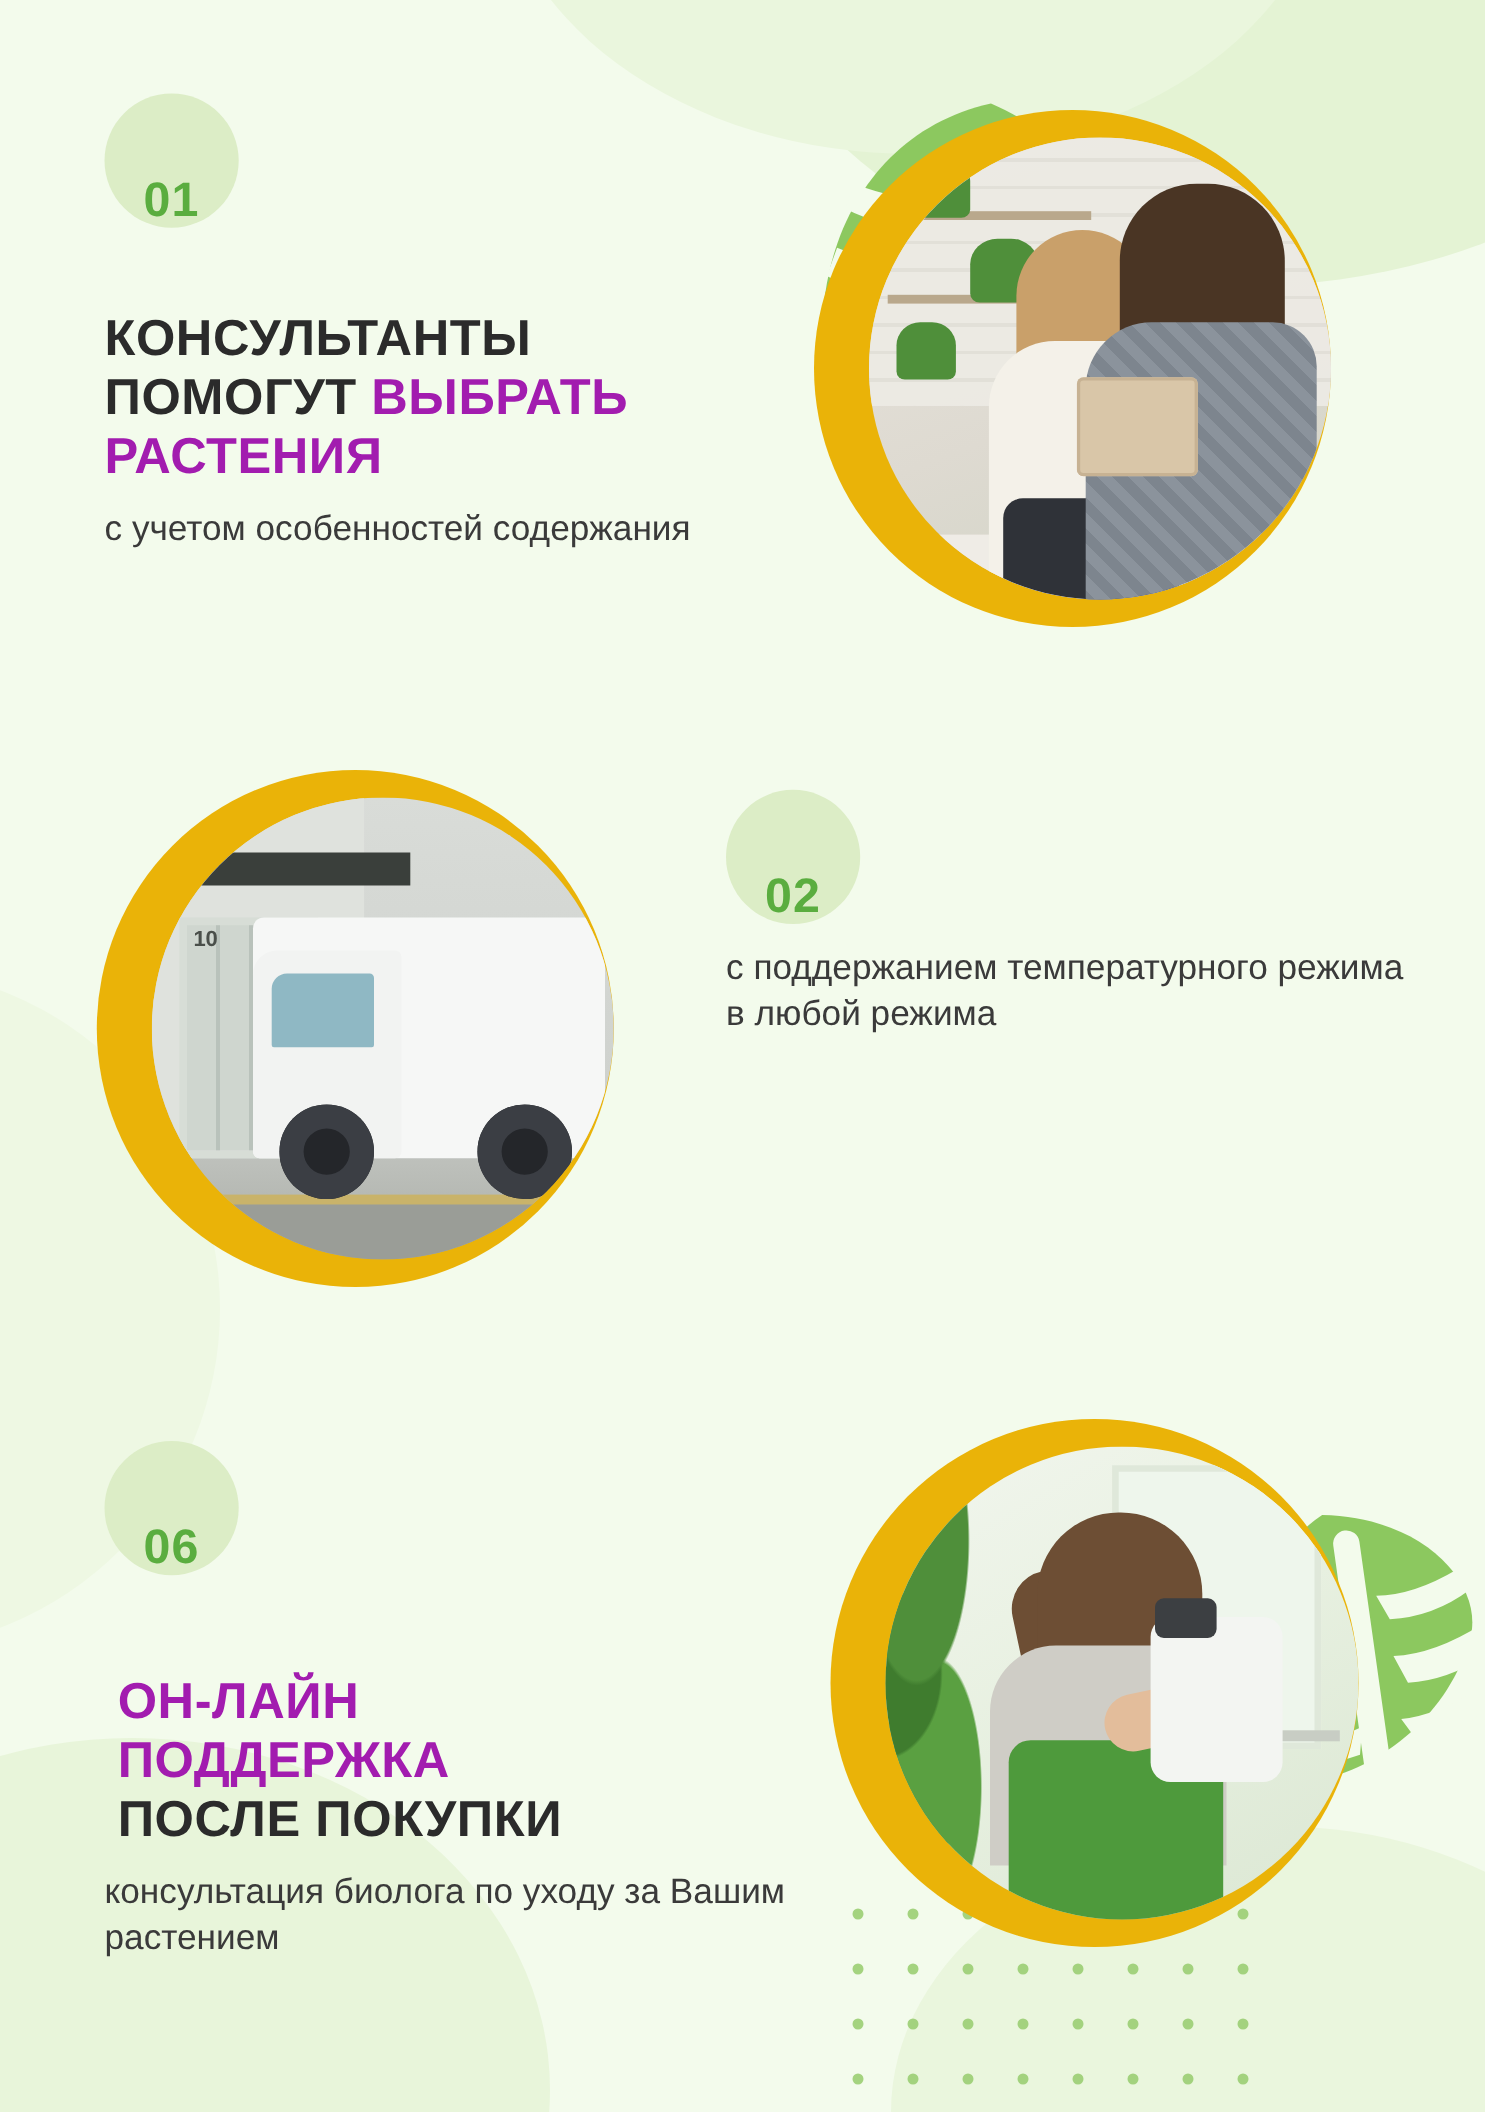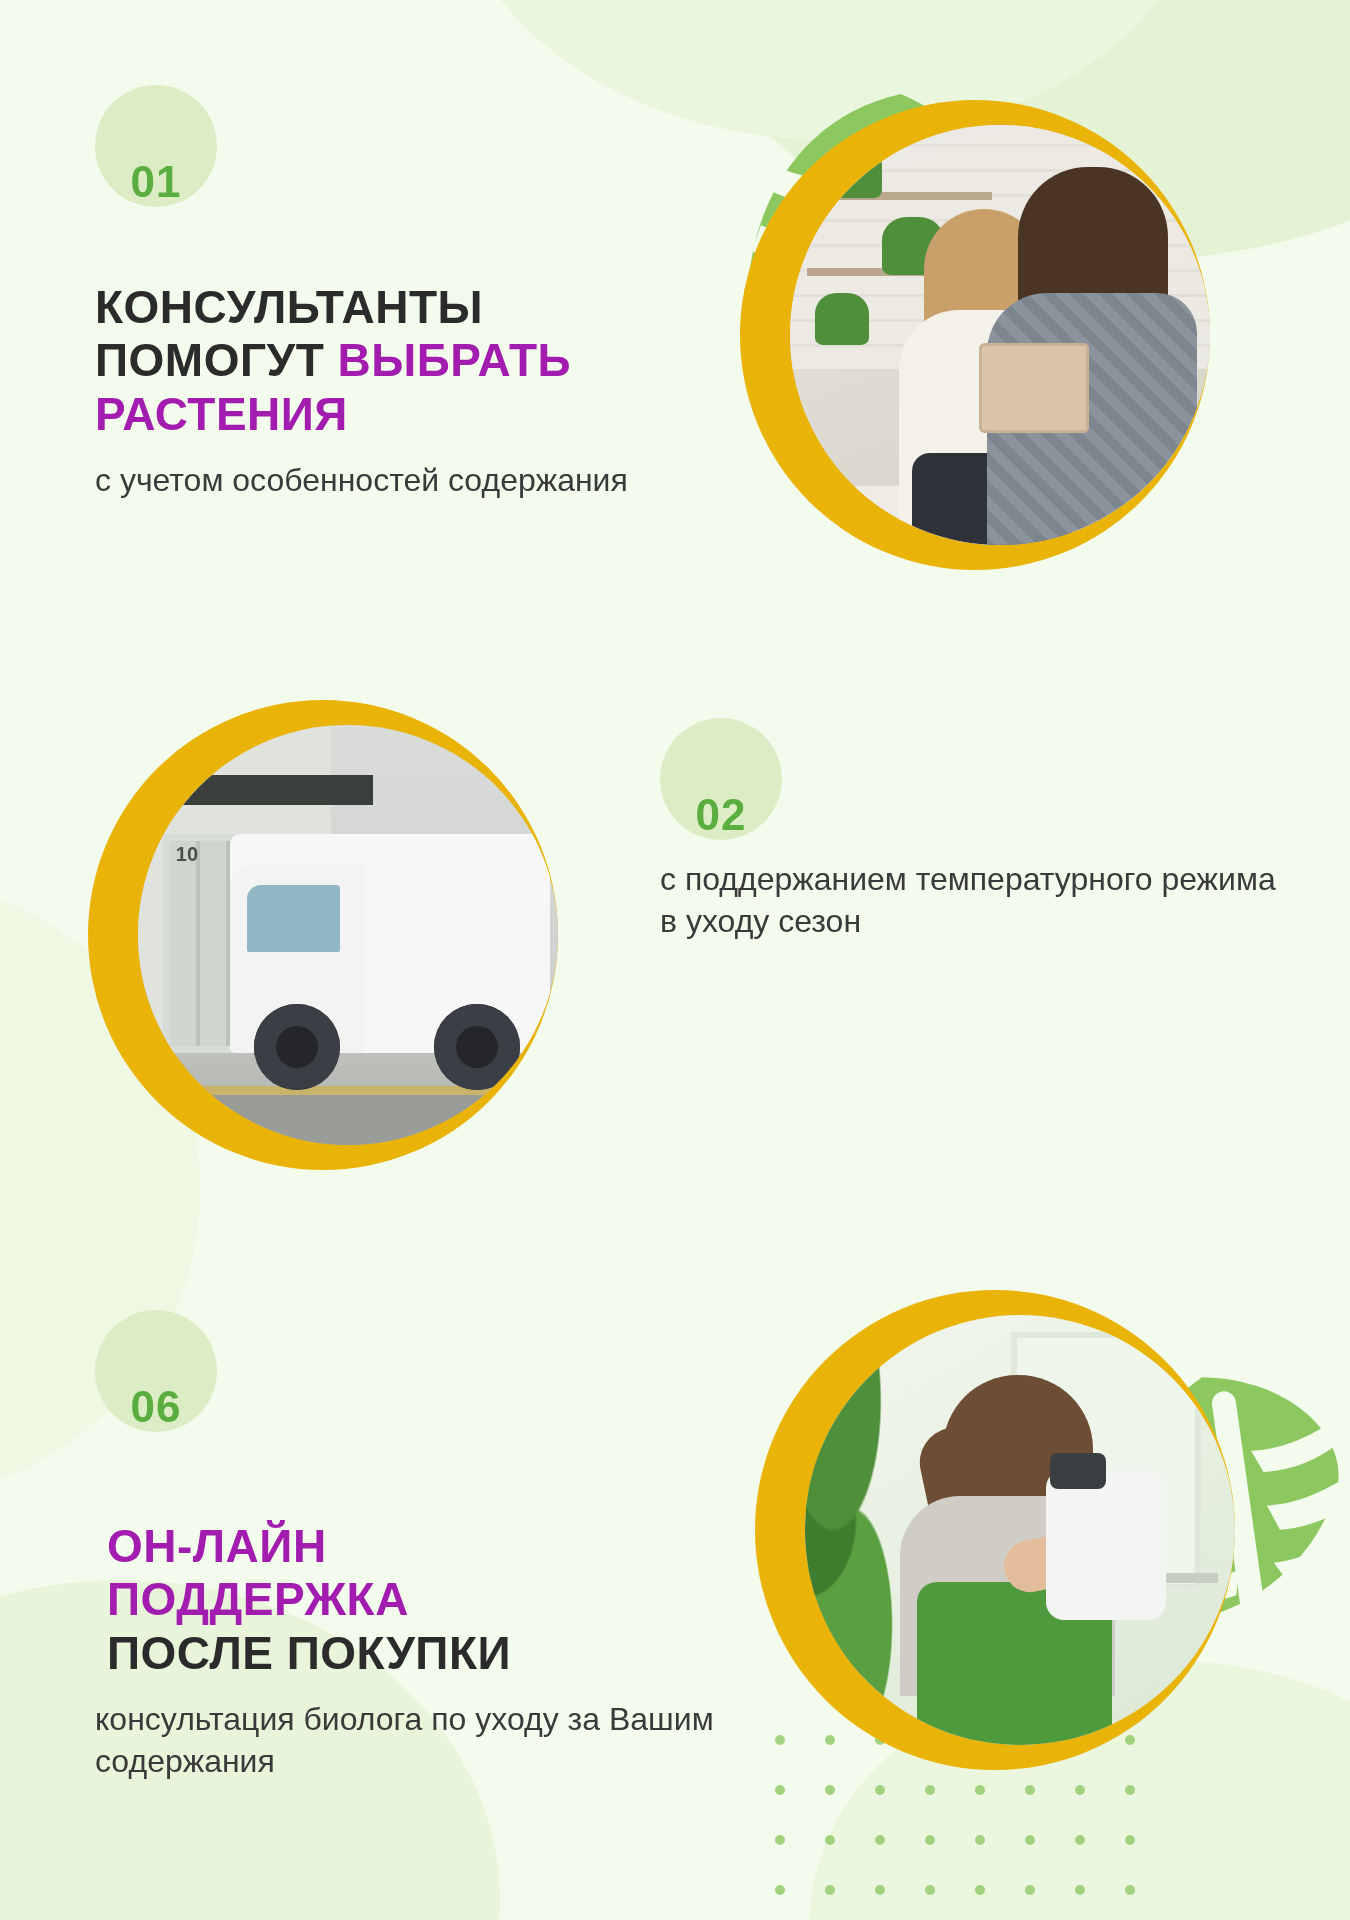--- a/index.html
+++ b/index.html
@@ -320,21 +320,21 @@
         <div class="p1-womanB-body"></div>
         <div class="p1-box"></div>
       </div>
     </div>
   </div>
 
   <div class="block" style="left:660px; top:718px; width:620px;">
     <div class="badge">
       <span>02</span>
     </div>
-    <p class="sub" style="max-width:620px;">с поддержанием температурного режима в уходу сезон</p>
+    <p class="sub" style="max-width:620px;">с поддержанием температурного режима в любой режима</p>
   </div>
 
   <div class="photo-wrap" style="left:88px; top:700px; width:470px; height:470px;">
     <div class="photo" style="width:420px; height:420px;">
       <div class="ph-inner">
         <div class="p2-bg"></div>
         <div class="p2-building"></div>
         <div class="p2-awning"></div>
         <div class="p2-door"></div>
         <div class="p2-num">10</div>
@@ -351,21 +351,21 @@
 
   <div class="block" style="left:95px; top:1310px; width:640px;">
     <div class="badge">
       <span>06</span>
     </div>
     <h2 class="heading" style="margin-top:88px;margin-left:12px;">
       <span class="g">ОН-ЛАЙН</span><br>
       <span class="g">ПОДДЕРЖКА</span><br>
       <span>ПОСЛЕ ПОКУПКИ</span>
     </h2>
-    <p class="sub" style="max-width:640px;">консультация биолога по уходу за Вашим содержания</p>
+    <p class="sub" style="max-width:640px;">консультация биолога по уходу за Вашим растением</p>
   </div>
 
   <div class="photo-wrap" style="left:755px; top:1290px; width:480px; height:480px;">
     <div class="photo" style="width:430px; height:430px;">
       <div class="ph-inner">
         <div class="p3-bg"></div>
         <div class="p3-window"></div>
         <div class="p3-foliage-l"></div>
         <div class="p3-shelf"></div>
         <div class="p3-pony"></div>

